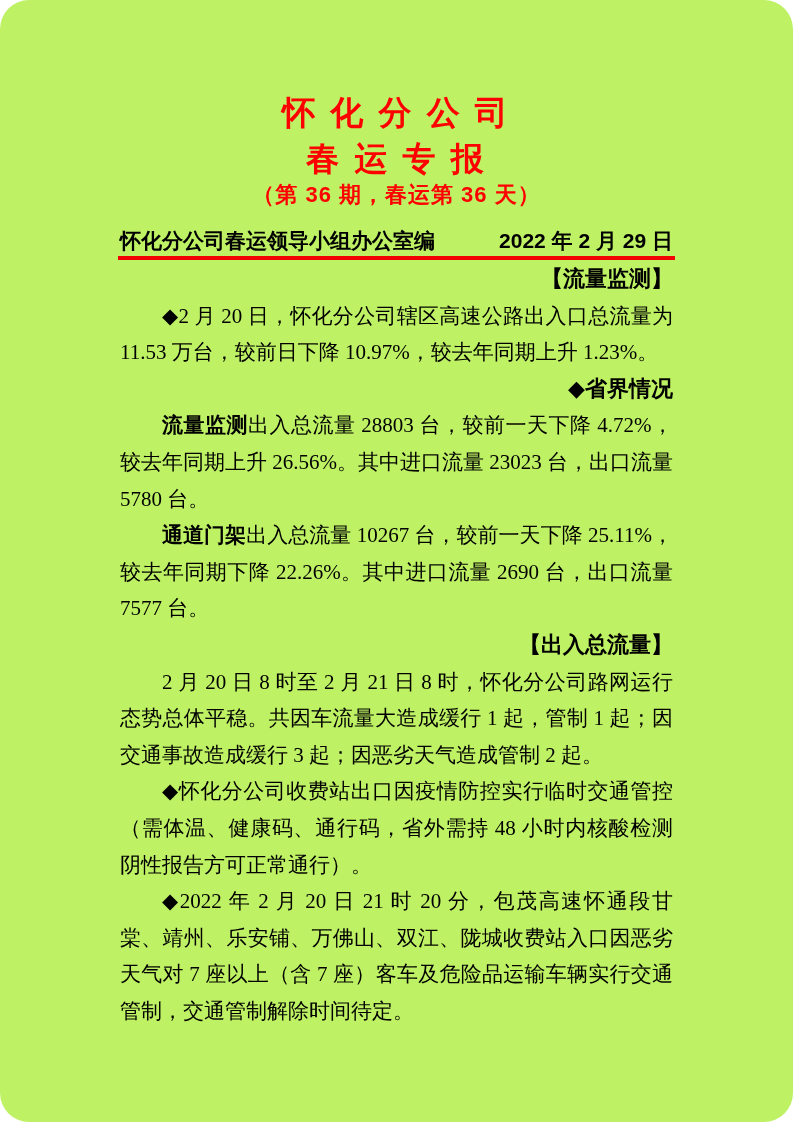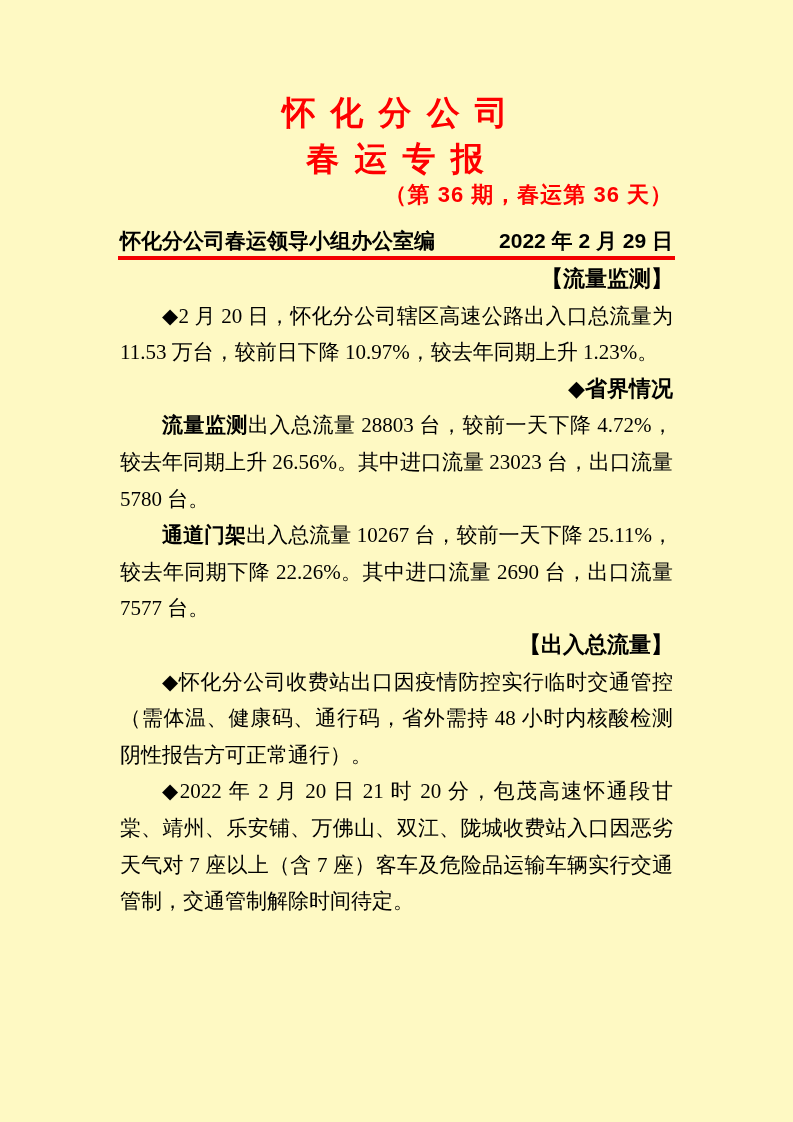--- a/index.html
+++ b/index.html
@@ -1,41 +1,42 @@
 <!DOCTYPE html>
 <html><head>
 <meta charset="utf-8">
 <style>
   html, body { margin: 0; padding: 0; background: #ffffff; }
   .page {
     position: relative;
     width: 793px;
     height: 1122px;
-    background: #fef9c3;
+    background: #bef264;
     box-sizing: border-box;
     padding: 92px 120px 0 120px;
     overflow: hidden;
     font-family: "Liberation Serif", "DejaVu Serif", serif;
     color: #000000;
+    border-radius: 29px;
   }
   .doc-title {
     margin: 0;
     text-align: center;
     color: #fe0000;
     font-family: "Liberation Sans", "DejaVu Sans", sans-serif;
     font-weight: 700;
     font-size: 33px;
     line-height: 41px;
     letter-spacing: 3px;
     white-space: nowrap;
   }
   .doc-title.second { margin-top: 5px; }
   .doc-subtitle {
     margin-top: 3px;
-    text-align: right;
+    text-align: center;
     color: #fe0000;
     font-family: "Liberation Sans", "DejaVu Sans", sans-serif;
     font-weight: 700;
     font-size: 22px;
     line-height: 26px;
     letter-spacing: 1px;
   }
   .editor-row {
     margin-top: 19px;
     display: flex;
@@ -96,19 +97,20 @@
     <p class="para body"><b class="lead"></b><span>◆2 月 20 日，怀化分公司辖区高速公路出入口总流量为 11.53 万台，较前日下降 10.97%，较去年同期上升 1.23%。</span></p>
 
     <p class="para sub-heading">◆省界情况</p>
 
     <p class="para body"><b class="lead">流量监测</b><span>出入总流量 28803 台，较前一天下降 4.72%，较去年同期上升 26.56%。其中进口流量 23023 台，出口流量 5780 台。</span></p>
 
     <p class="para body"><b class="lead">通道门架</b><span>出入总流量 10267 台，较前一天下降 25.11%，较去年同期下降 22.26%。其中进口流量 2690 台，出口流量 7577 台。</span></p>
 
     <p class="para section-heading">【出入总流量】</p>
 
+    <p class="para body"><b class="lead"></b><span>2 月 20 日 8 时至 2 月 21 日 8 时，怀化分公司路网运行态势总体平稳。共因车流量大造成缓行 1 起，管制 1 起；因交通事故造成缓行 3 起；因恶劣天气造成管制 2 起。</span></p>
 
     <p class="para body"><b class="lead"></b><span>◆怀化分公司收费站出口因疫情防控实行临时交通管控（需体温、健康码、通行码，省外需持 48 小时内核酸检测阴性报告方可正常通行）。</span></p>
 
     <p class="para body"><b class="lead"></b><span>◆2022 年 2 月 20 日 21 时 20 分，包茂高速怀通段甘棠、靖州、乐安铺、万佛山、双江、陇城收费站入口因恶劣天气对 7 座以上（含 7 座）客车及危险品运输车辆实行交通管制，交通管制解除时间待定。</span></p>
   </div>
 
 </div>
 
 </body></html>

